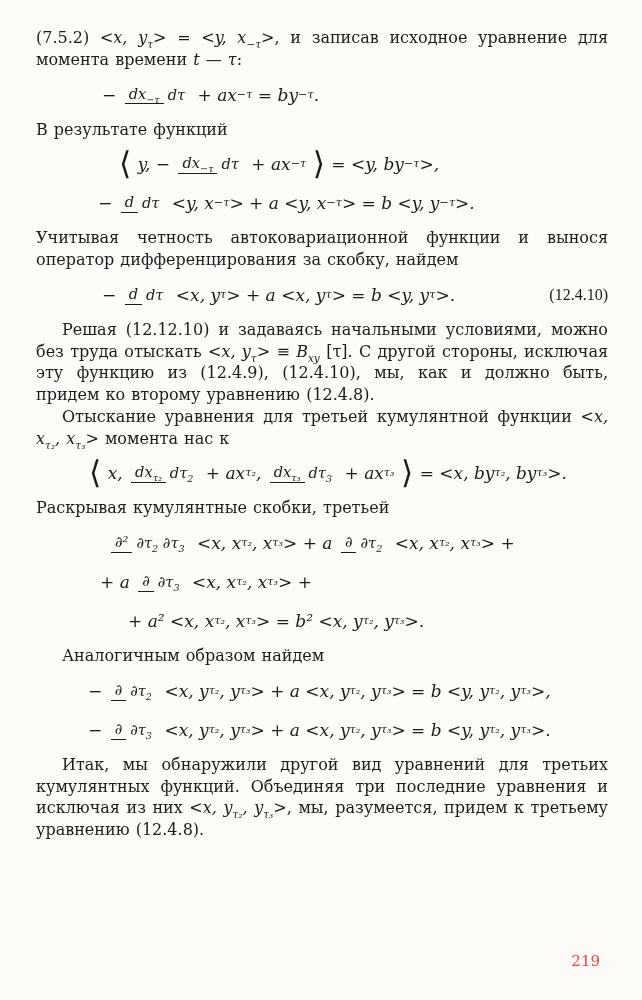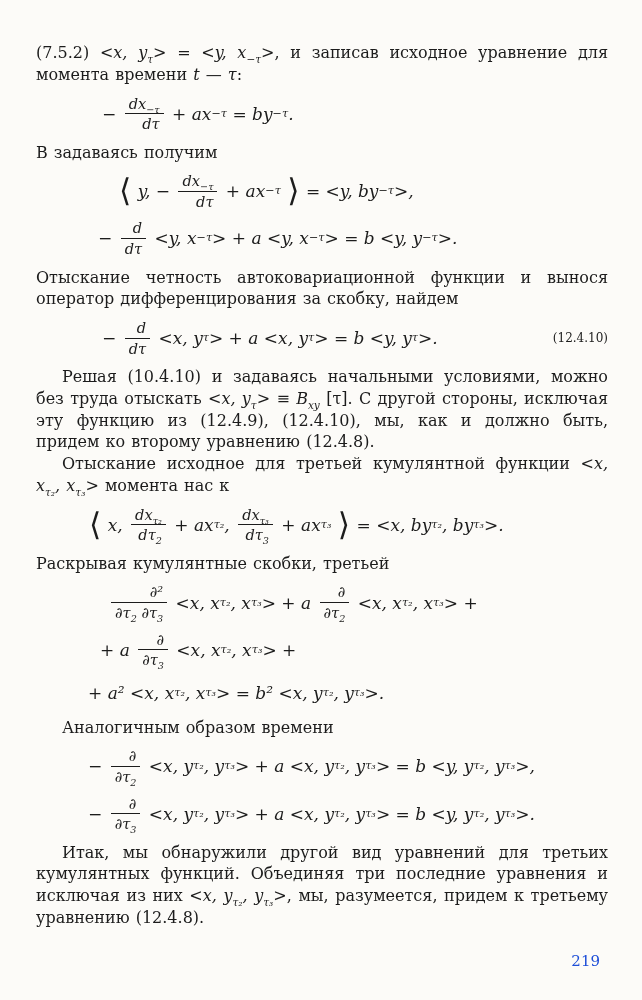--- a/index.html
+++ b/index.html
@@ -5,95 +5,95 @@
   html,body{margin:0;padding:0;}
   body{
     width:642px;height:1000px;
     background:#f4f3ef;
     font-family:"DejaVu Serif", "Liberation Serif", serif;
   }
   .page{
     position:relative;box-sizing:border-box;
     width:642px;height:1000px;overflow:hidden;
     background:#fcfbf8;color:#1c1c1c;
-    padding:42px 34px 0 36px;
+    padding:27px 34px 0 36px;
   }
   .para{
     margin:0;font-size:16px;line-height:1.36;
     text-align:justify;word-spacing:1px;
   }
   .para.ind{text-indent:26px;}
   .m{font-style:italic;}
   .rm{font-style:normal;}
   .msub{
     font-style:italic;font-size:66%;
     vertical-align:-0.45em;line-height:0;
   }
   .formula{
     display:flex;align-items:center;
     margin:9px 0;font-size:17px;min-height:30px;
   }
   .formula.tight{margin:4px 0 9px;}
   .fbody{display:inline-flex;align-items:center;flex-wrap:nowrap;white-space:pre;}
   .fbody .m,.fbody .rm{white-space:pre;}
   .frac{
-    display:inline-flex;flex-direction:column;
-    text-align:right;vertical-align:middle;
+    display:inline-flex;
+    text-align:left;vertical-align:middle;
     font-size:86%;line-height:1.2;margin:0 3px;
   }
   .frac .num{display:block;border-bottom:1px solid #1c1c1c;padding:0 4px 1px;}
   .frac .den{display:block;padding:1px 4px 0;}
   .big{
     font-style:normal;font-size:185%;font-weight:200;
     font-family:"DejaVu Sans", sans-serif;
     line-height:0;position:relative;top:-1px;margin:0 1px;
   }
-  .eqno{margin-left:auto;font-style:normal;font-size:12px;}
+  .eqno{margin-left:auto;font-style:normal;font-size:16px;font-family:Liberation Serif, serif;}
   .pageno{
     position:absolute;right:42px;bottom:30px;
-    font-size:15px;color:#1d4ed8;
+    font-size:15px;color:#ef4444;
   }
 </style>
 </head>
 <body>
 
 <div class="page">
   <div id="content">
       <p class="para"><span class="rm">(7.5.2) </span><span class="m">&lt;x, y</span><span class="msub">τ</span><span class="m">&gt; = &lt;y, x</span><span class="msub">−τ</span><span class="m">&gt;</span><span class="rm">, и записав исходное уравнение для момента времени </span><span class="m">t</span><span class="rm"> — </span><span class="m">τ</span><span class="rm">:</span></p>
       <div class="formula">
         <span class="fbody" style="margin-left: 66px;"><span class="m">− </span><span class="frac"><span class="num"><span class="m">dx</span><span class="msub">−τ</span></span><span class="den"><span class="m">dτ</span></span></span><span class="m"> + ax</span><span class="msub">−τ</span><span class="m"> = by</span><span class="msub">−τ</span><span class="m">.</span></span>
       </div>
-      <p class="para"><span class="rm">В задаваясь получим</span></p>
+      <p class="para"><span class="rm">В результате функций</span></p>
       <div class="formula">
         <span class="fbody" style="margin-left: 82px;"><span class="big">⟨</span><span class="m"> y, − </span><span class="frac"><span class="num"><span class="m">dx</span><span class="msub">−τ</span></span><span class="den"><span class="m">dτ</span></span></span><span class="m"> + ax</span><span class="msub">−τ</span><span class="m"> </span><span class="big">⟩</span><span class="m"> = &lt;y, by</span><span class="msub">−τ</span><span class="m">&gt;,</span></span>
       </div>
       <div class="formula tight">
         <span class="fbody" style="margin-left: 62px;"><span class="m">− </span><span class="frac"><span class="num"><span class="m">d</span></span><span class="den"><span class="m">dτ</span></span></span><span class="m"> &lt;y, x</span><span class="msub">−τ</span><span class="m">&gt; + a &lt;y, x</span><span class="msub">−τ</span><span class="m">&gt; = b &lt;y, y</span><span class="msub">−τ</span><span class="m">&gt;.</span></span>
       </div>
-      <p class="para"><span class="rm">Отыскание четность автоковариационной функции и вынося оператор дифференцирования за скобку, найдем</span></p>
+      <p class="para"><span class="rm">Учитывая четность автоковариационной функции и вынося оператор дифференцирования за скобку, найдем</span></p>
       <div class="formula">
         <span class="fbody" style="margin-left: 66px;"><span class="m">− </span><span class="frac"><span class="num"><span class="m">d</span></span><span class="den"><span class="m">dτ</span></span></span><span class="m"> &lt;x, y</span><span class="msub">τ</span><span class="m">&gt; + a &lt;x, y</span><span class="msub">τ</span><span class="m">&gt; = b &lt;y, y</span><span class="msub">τ</span><span class="m">&gt;.</span></span>
         <span class="eqno">(12.4.10)</span>
       </div>
-      <p class="para ind"><span class="rm">Решая (10.4.10) и задаваясь начальными условиями, можно без труда отыскать </span><span class="m">&lt;x, y</span><span class="msub">τ</span><span class="m">&gt; ≡ B</span><span class="msub">xy</span><span class="rm"> [τ]. С другой стороны, исключая эту функцию из (12.4.9), (12.4.10), мы, как и должно быть, придем ко второму уравнению (12.4.8).</span></p>
-      <p class="para ind"><span class="rm">Отыскание исходное для третьей кумулянтной функции </span><span class="m">&lt;x, x</span><span class="msub">τ₂</span><span class="m">, x</span><span class="msub">τ₃</span><span class="m">&gt;</span><span class="rm"> момента нас к</span></p>
+      <p class="para ind"><span class="rm">Решая (12.12.10) и задаваясь начальными условиями, можно без труда отыскать </span><span class="m">&lt;x, y</span><span class="msub">τ</span><span class="m">&gt; ≡ B</span><span class="msub">xy</span><span class="rm"> [τ]. С другой стороны, исключая эту функцию из (12.4.9), (12.4.10), мы, как и должно быть, придем ко второму уравнению (12.4.8).</span></p>
+      <p class="para ind"><span class="rm">Отыскание уравнения для третьей кумулянтной функции </span><span class="m">&lt;x, x</span><span class="msub">τ₂</span><span class="m">, x</span><span class="msub">τ₃</span><span class="m">&gt;</span><span class="rm"> момента нас к</span></p>
       <div class="formula">
         <span class="fbody" style="margin-left: 52px;"><span class="big">⟨</span><span class="m"> x, </span><span class="frac"><span class="num"><span class="m">dx</span><span class="msub">τ₂</span></span><span class="den"><span class="m">dτ</span><span class="msub">2</span></span></span><span class="m"> + ax</span><span class="msub">τ₂</span><span class="m">, </span><span class="frac"><span class="num"><span class="m">dx</span><span class="msub">τ₃</span></span><span class="den"><span class="m">dτ</span><span class="msub">3</span></span></span><span class="m"> + ax</span><span class="msub">τ₃</span><span class="m"> </span><span class="big">⟩</span><span class="m"> = &lt;x, by</span><span class="msub">τ₂</span><span class="m">, by</span><span class="msub">τ₃</span><span class="m">&gt;.</span></span>
       </div>
       <p class="para"><span class="rm">Раскрывая кумулянтные скобки, третьей</span></p>
       <div class="formula">
         <span class="fbody" style="margin-left: 72px;"><span class="frac"><span class="num"><span class="m">∂²</span></span><span class="den"><span class="m">∂τ</span><span class="msub">2</span><span class="m"> ∂τ</span><span class="msub">3</span></span></span><span class="m"> &lt;x, x</span><span class="msub">τ₂</span><span class="m">, x</span><span class="msub">τ₃</span><span class="m">&gt; + a </span><span class="frac"><span class="num"><span class="m">∂</span></span><span class="den"><span class="m">∂τ</span><span class="msub">2</span></span></span><span class="m"> &lt;x, x</span><span class="msub">τ₂</span><span class="m">, x</span><span class="msub">τ₃</span><span class="m">&gt; +</span></span>
       </div>
       <div class="formula tight">
         <span class="fbody" style="margin-left: 64px;"><span class="m">+ a </span><span class="frac"><span class="num"><span class="m">∂</span></span><span class="den"><span class="m">∂τ</span><span class="msub">3</span></span></span><span class="m"> &lt;x, x</span><span class="msub">τ₂</span><span class="m">, x</span><span class="msub">τ₃</span><span class="m">&gt; +</span></span>
       </div>
       <div class="formula tight">
-        <span class="fbody" style="margin-left: 52px;"><span class="m">+ a² &lt;x, x</span><span class="msub">τ₂</span><span class="m">, x</span><span class="msub">τ₃</span><span class="m">&gt; = b² &lt;x, y</span><span class="msub">τ₂</span><span class="m">, y</span><span class="msub">τ₃</span><span class="m">&gt;.</span></span>
+        <span class="fbody" style="margin-left: 92px;"><span class="m">+ a² &lt;x, x</span><span class="msub">τ₂</span><span class="m">, x</span><span class="msub">τ₃</span><span class="m">&gt; = b² &lt;x, y</span><span class="msub">τ₂</span><span class="m">, y</span><span class="msub">τ₃</span><span class="m">&gt;.</span></span>
       </div>
-      <p class="para ind"><span class="rm">Аналогичным образом времени</span></p>
+      <p class="para ind"><span class="rm">Аналогичным образом найдем</span></p>
       <div class="formula">
         <span class="fbody" style="margin-left: 52px;"><span class="m">− </span><span class="frac"><span class="num"><span class="m">∂</span></span><span class="den"><span class="m">∂τ</span><span class="msub">2</span></span></span><span class="m"> &lt;x, y</span><span class="msub">τ₂</span><span class="m">, y</span><span class="msub">τ₃</span><span class="m">&gt; + a &lt;x, y</span><span class="msub">τ₂</span><span class="m">, y</span><span class="msub">τ₃</span><span class="m">&gt; = b &lt;y, y</span><span class="msub">τ₂</span><span class="m">, y</span><span class="msub">τ₃</span><span class="m">&gt;,</span></span>
       </div>
       <div class="formula tight">
         <span class="fbody" style="margin-left: 52px;"><span class="m">− </span><span class="frac"><span class="num"><span class="m">∂</span></span><span class="den"><span class="m">∂τ</span><span class="msub">3</span></span></span><span class="m"> &lt;x, y</span><span class="msub">τ₂</span><span class="m">, y</span><span class="msub">τ₃</span><span class="m">&gt; + a &lt;x, y</span><span class="msub">τ₂</span><span class="m">, y</span><span class="msub">τ₃</span><span class="m">&gt; = b &lt;y, y</span><span class="msub">τ₂</span><span class="m">, y</span><span class="msub">τ₃</span><span class="m">&gt;.</span></span>
       </div>
       <p class="para ind"><span class="rm">Итак, мы обнаружили другой вид уравнений для третьих кумулянтных функций. Объединяя три последние уравнения и исключая из них </span><span class="m">&lt;x, y</span><span class="msub">τ₂</span><span class="m">, y</span><span class="msub">τ₃</span><span class="m">&gt;</span><span class="rm">, мы, разумеется, придем к третьему уравнению (12.4.8).</span></p>
     </div>
   <div class="pageno">219</div>
 </div>

